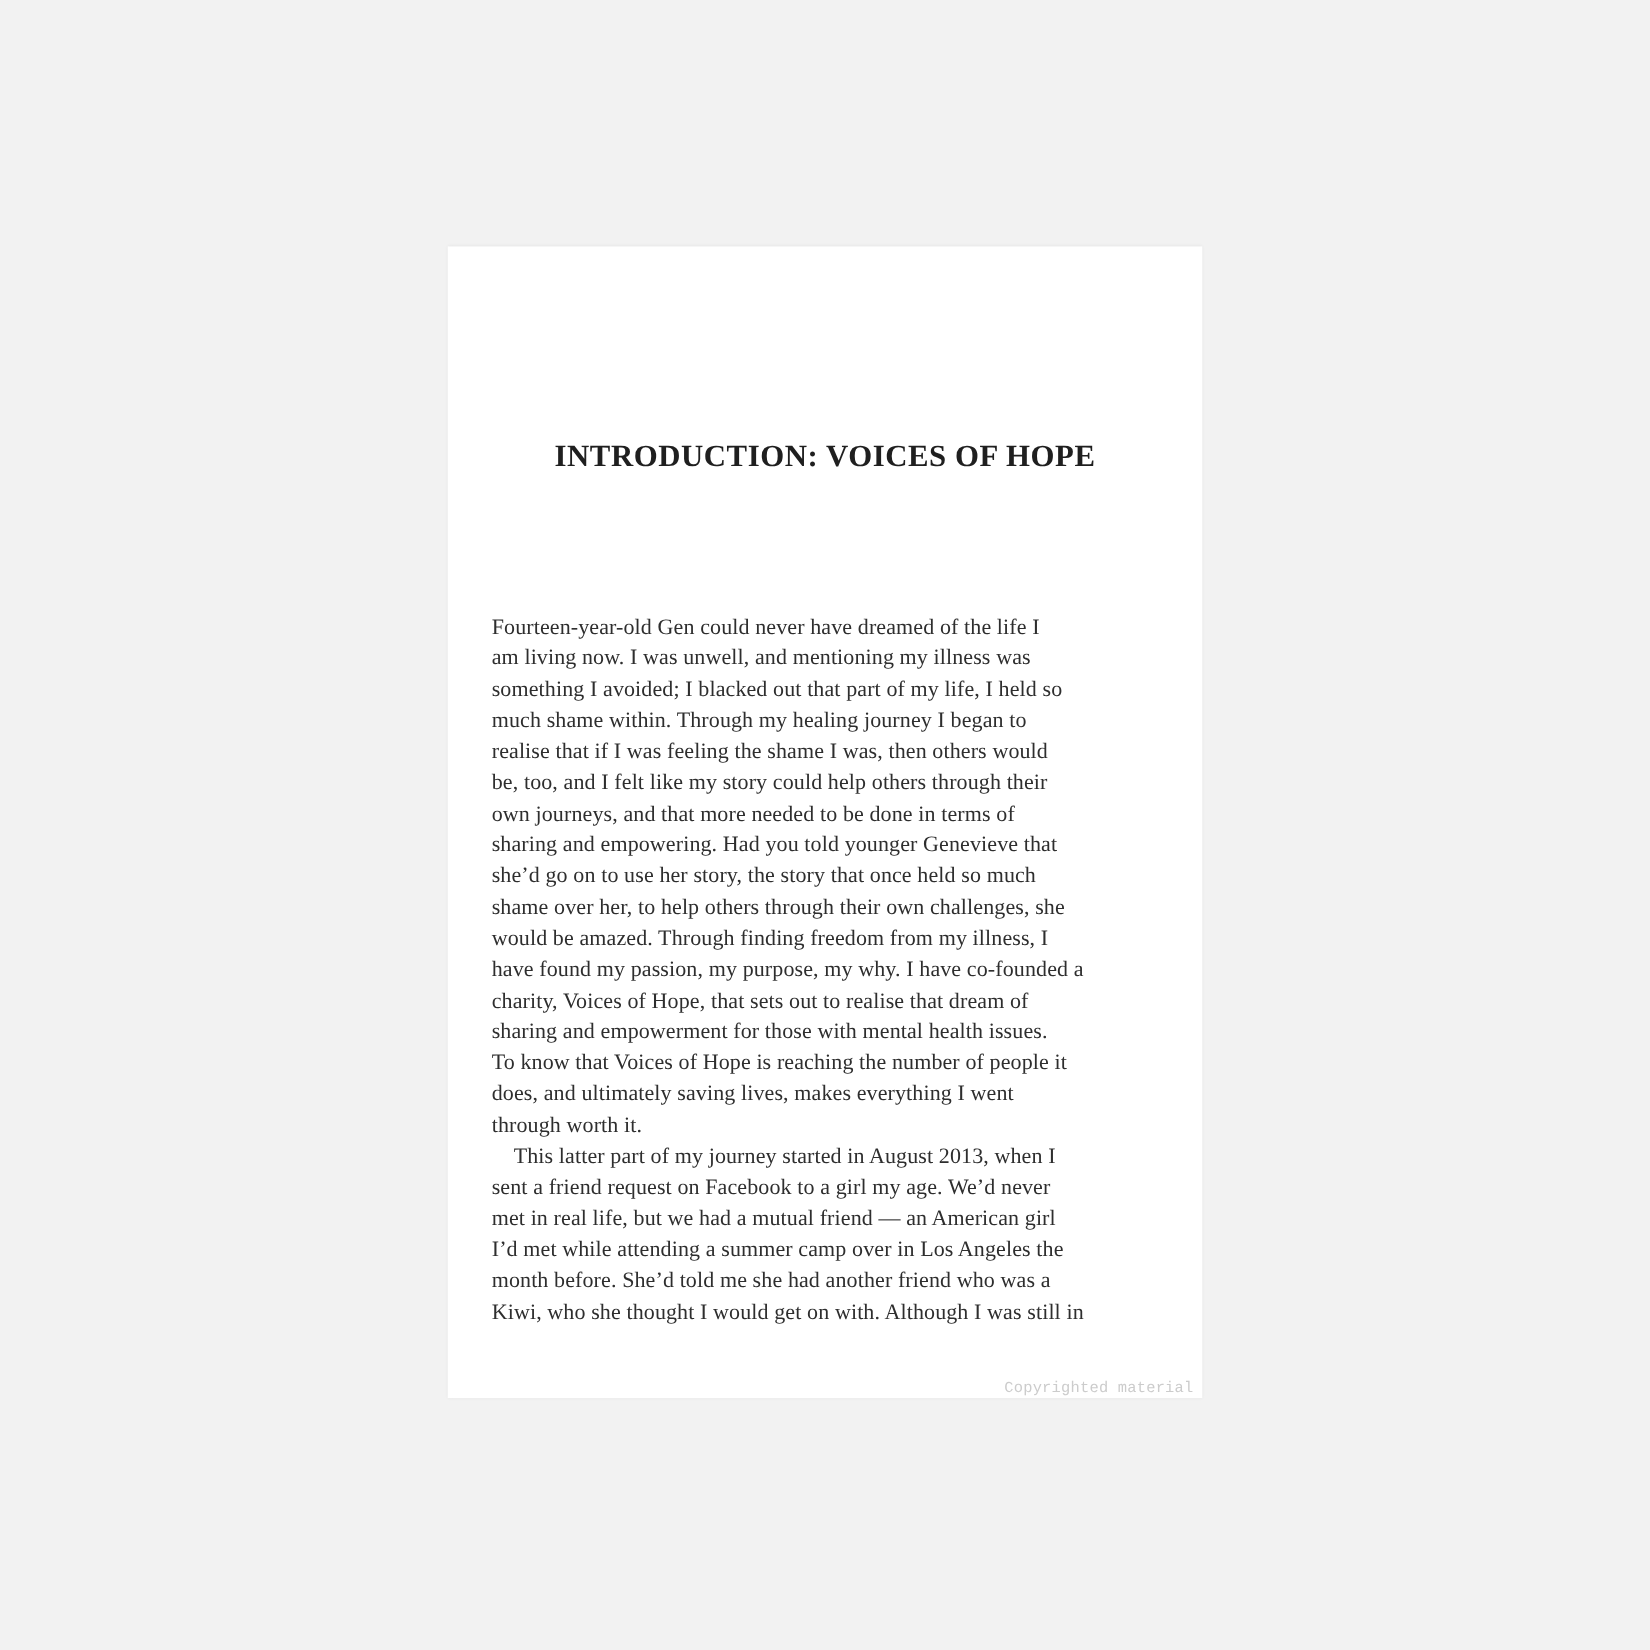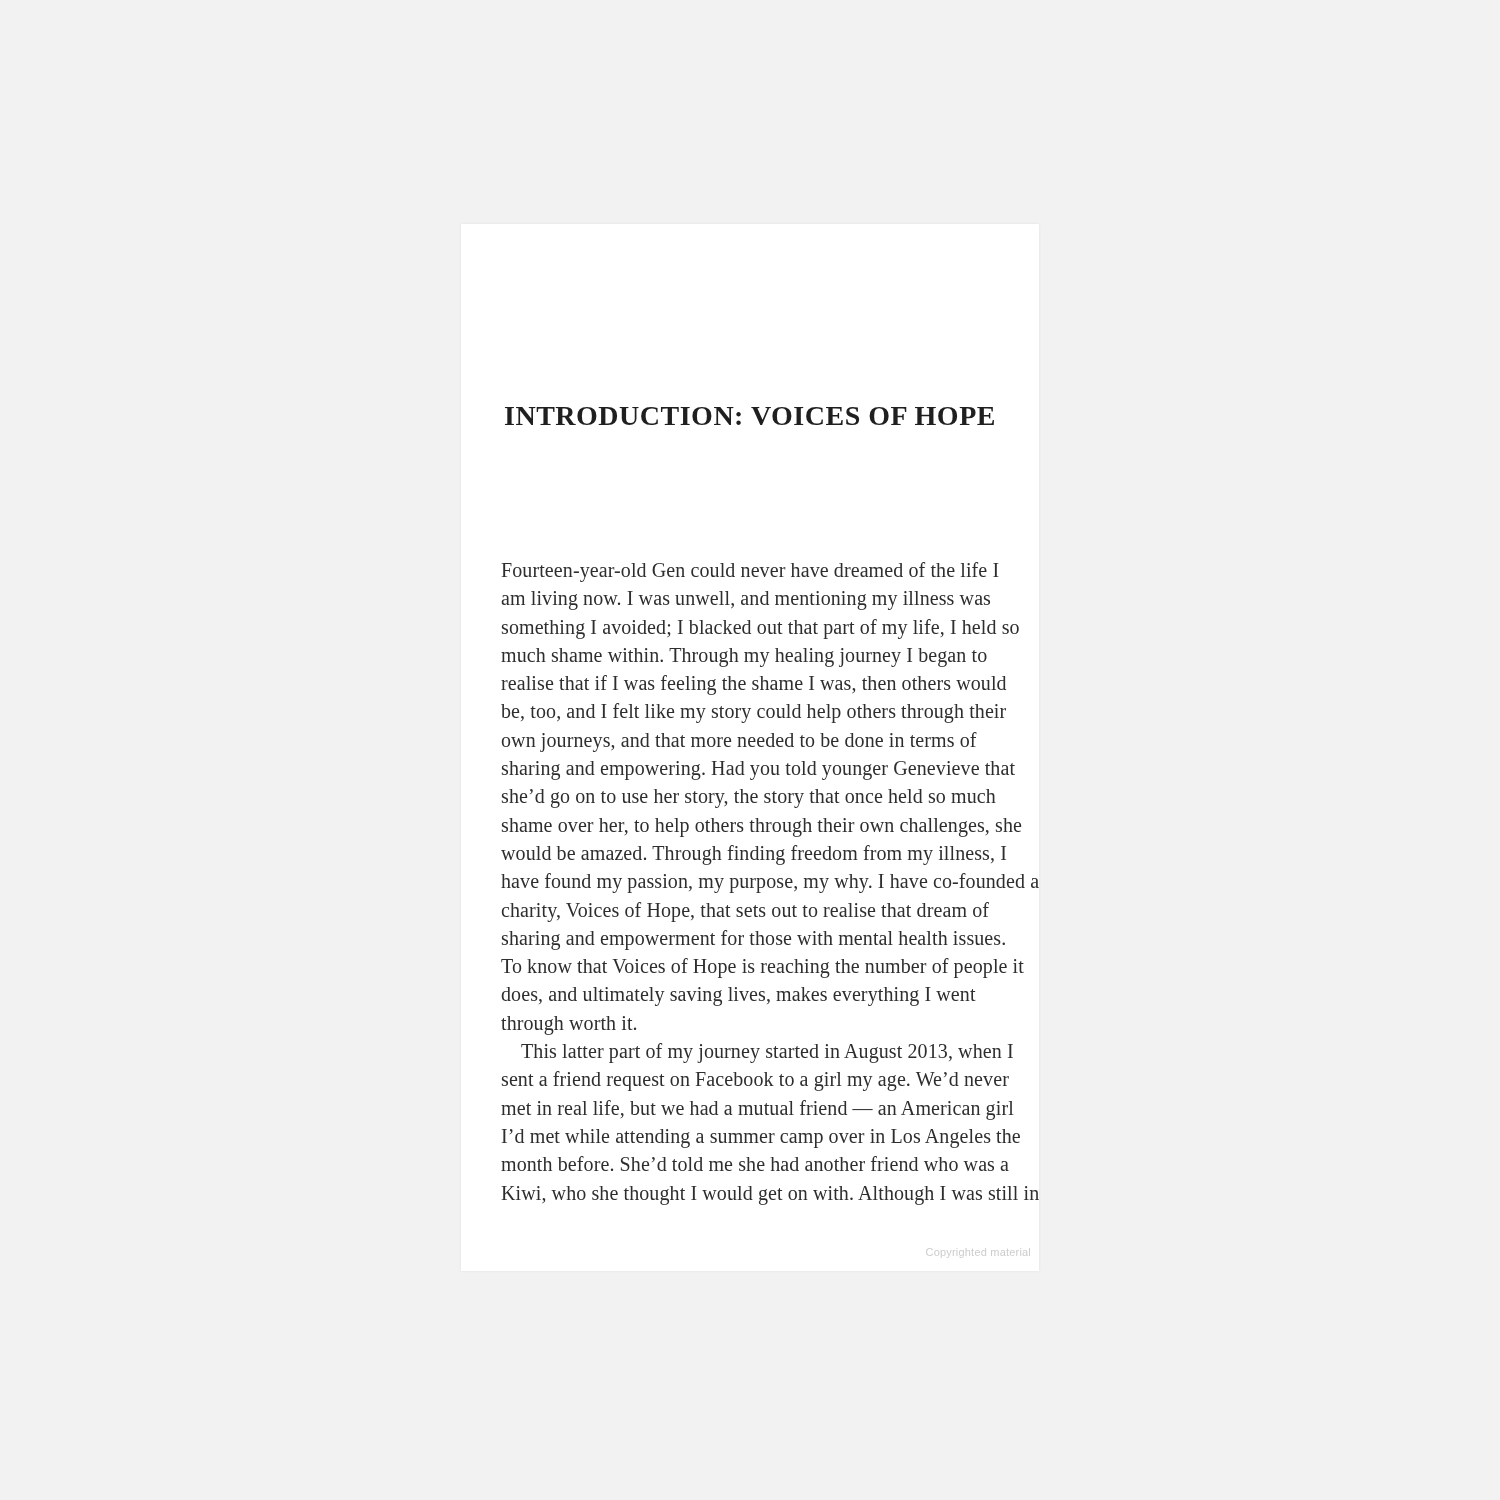--- a/index.html
+++ b/index.html
@@ -8,21 +8,21 @@
   }
   body {
     width: 1500px;
     height: 1500px;
     background: #f2f2f2;
     font-family: "Liberation Serif", serif;
     overflow: hidden;
   }
   .page {
     position: relative;
-    width: 578px;
+    width: 686px;
     height: 1047px;
     margin: 224px auto 0 auto;
     background: #ffffff;
     box-shadow: 0 0 3px rgba(0,0,0,0.07);
     overflow: hidden;
   }
   .chapter-title {
     margin: 0;
     padding: 176px 20px 0 20px;
     text-align: center;
@@ -47,23 +47,23 @@
     line-height: 28.3px;
     white-space: pre;
     letter-spacing: 0.1px;
   }
   .body-text p.indented {
     text-indent: 20px;
   }
   .watermark {
     position: absolute;
     right: 8px;
-    bottom: 13px;
-    font-family: Liberation Sans, sans-serif;
-    font-size: 11px;
+    bottom: 1px;
+    font-family: Liberation Mono, monospace;
+    font-size: 14px;
     color: #cccccc;
     letter-spacing: 0.2px;
   }
 </style>
 </head>
 <body>
 
 <div class="page">
   <h1 class="chapter-title">INTRODUCTION: VOICES OF HOPE</h1>
 

